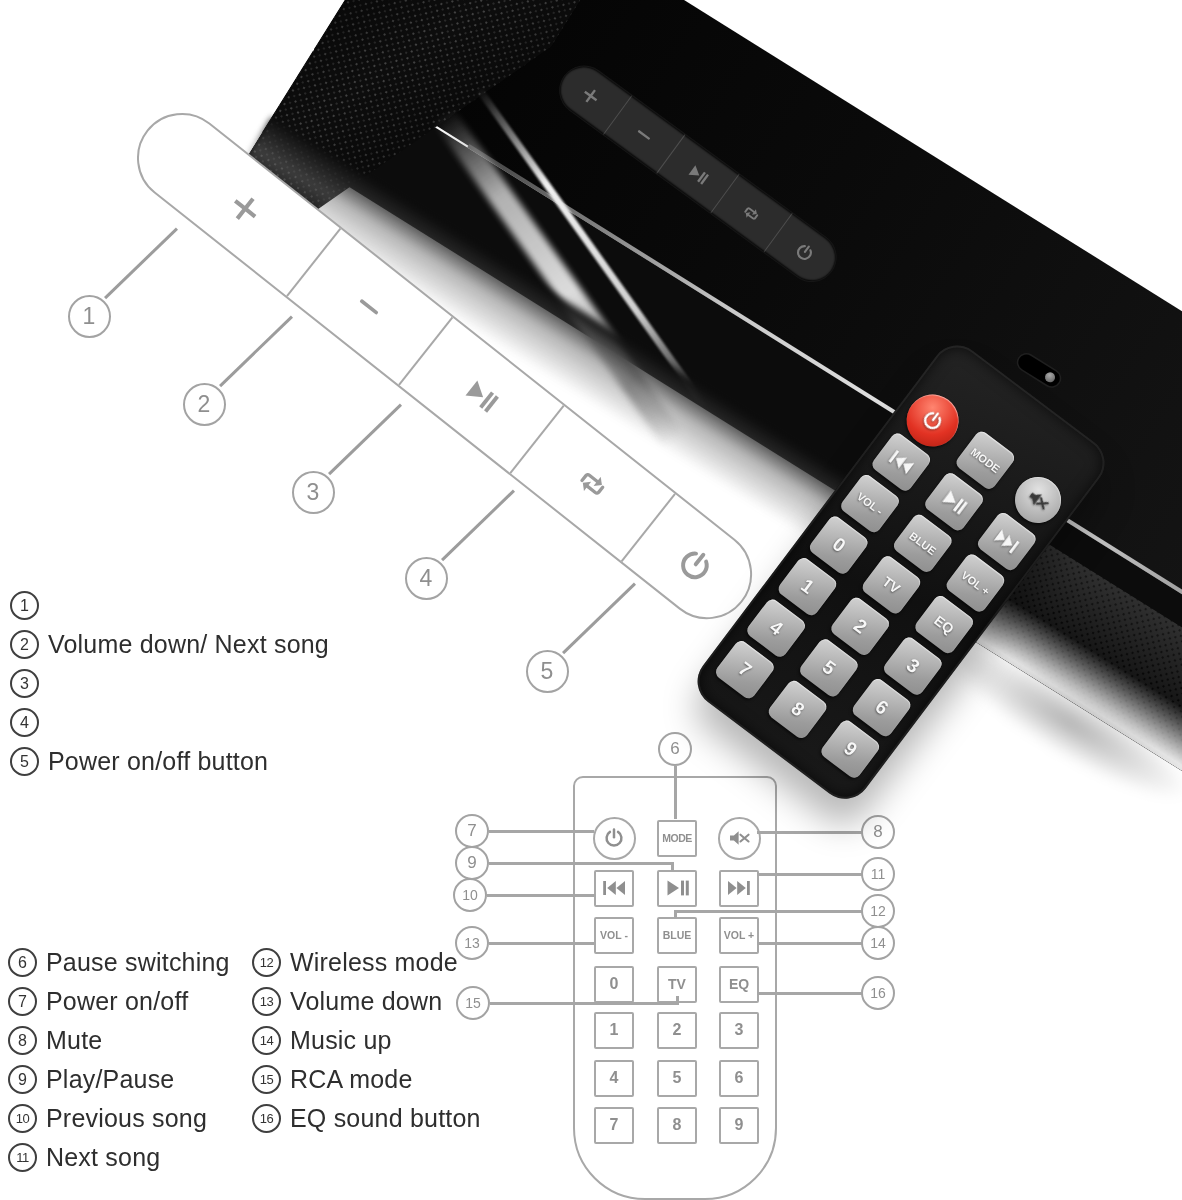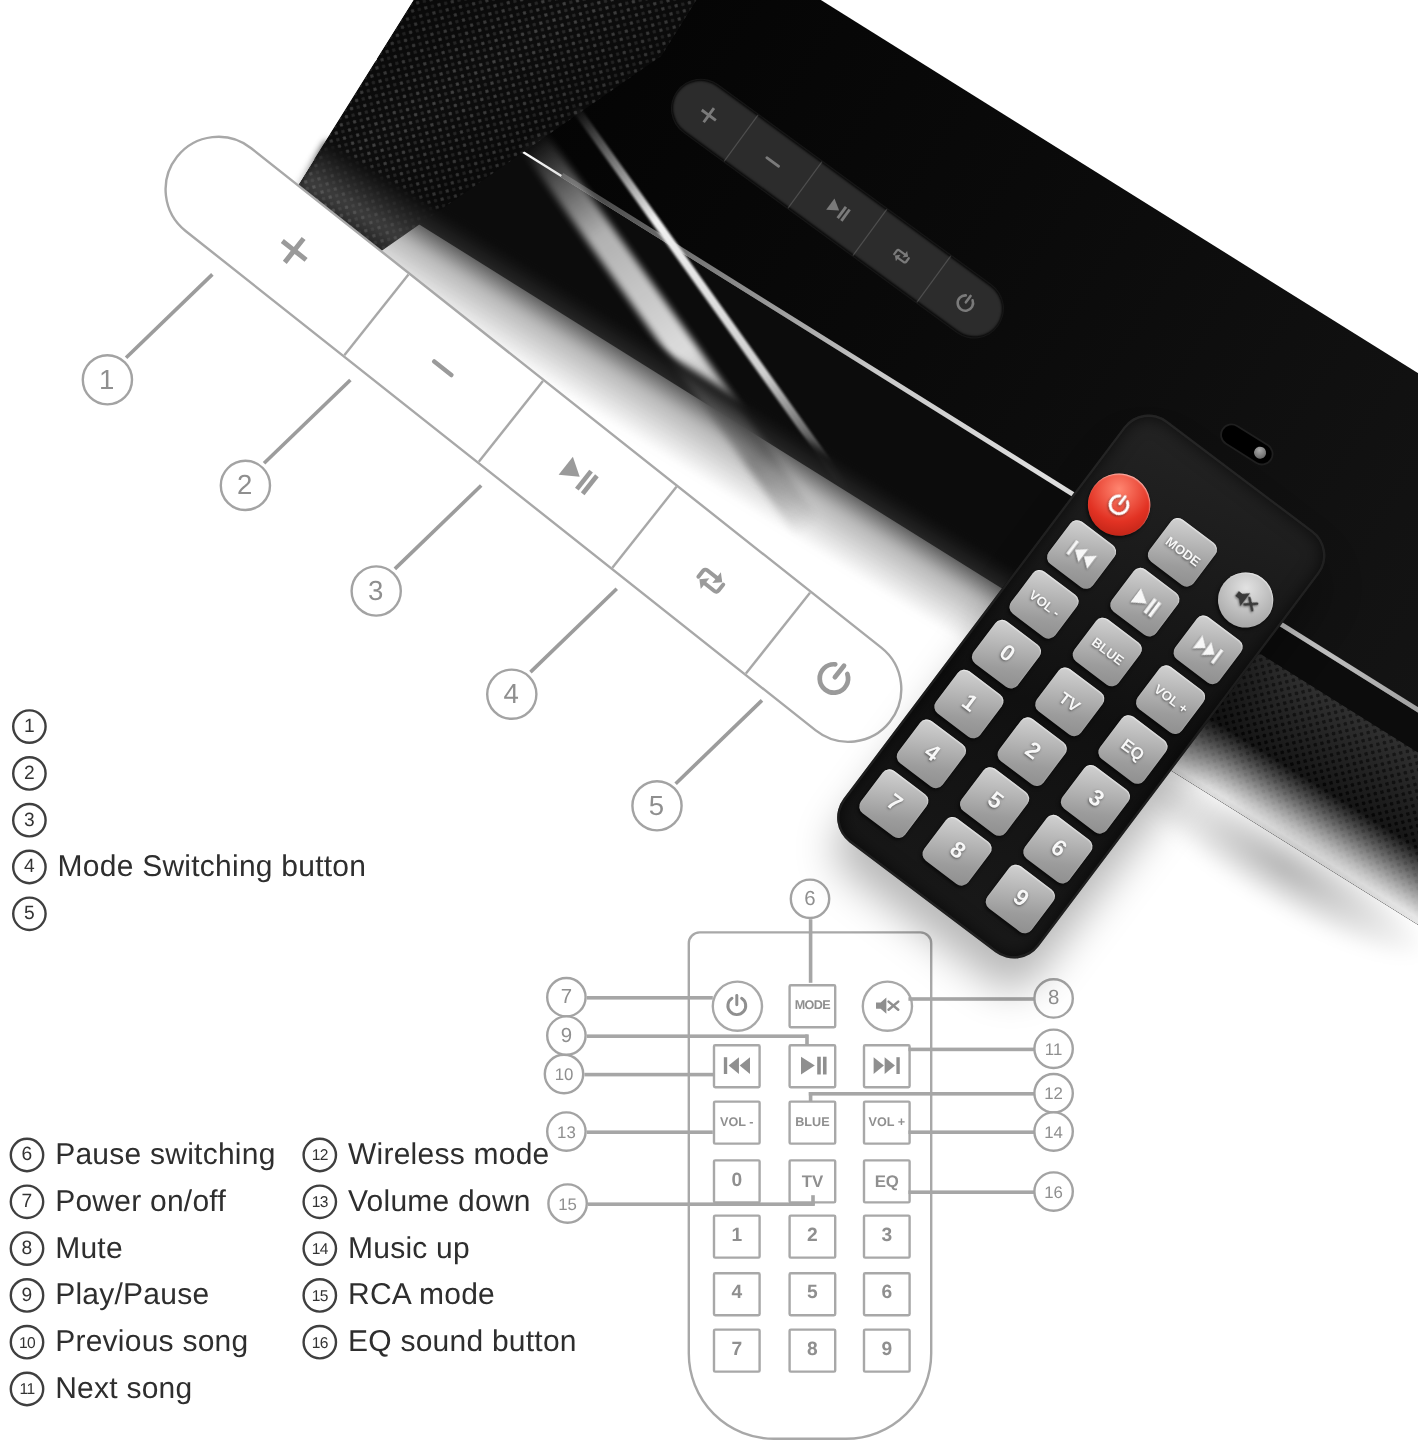--- a/index.html
+++ b/index.html
@@ -302,30 +302,31 @@
       <div class="pline abs" style="left: 562px; top: 652px; width: 100px;"></div>
       <div class="cnum big" style="left: 525.5px; top: 649.5px;">5</div>
     </div>
 
   <div class="legend" id="legend-top" style="left:10px;top:586px;">
       <div class="legend-row">
         <span class="lnum">1</span>
       </div>
       <div class="legend-row">
         <span class="lnum">2</span>
+        <span>Volume down/ Next song</span>
       </div>
       <div class="legend-row">
         <span class="lnum">3</span>
       </div>
       <div class="legend-row">
         <span class="lnum">4</span>
-        <span>Mode Switching button</span>
       </div>
       <div class="legend-row">
         <span class="lnum">5</span>
+        <span>Power on/off button</span>
       </div>
     </div>
   <div class="legend" id="legend-bl" style="left:8px;top:943px;">
       <div class="legend-row">
         <span class="lnum">6</span>
         <span>Pause switching</span>
       </div>
       <div class="legend-row">
         <span class="lnum">7</span>
         <span>Power on/off</span>

